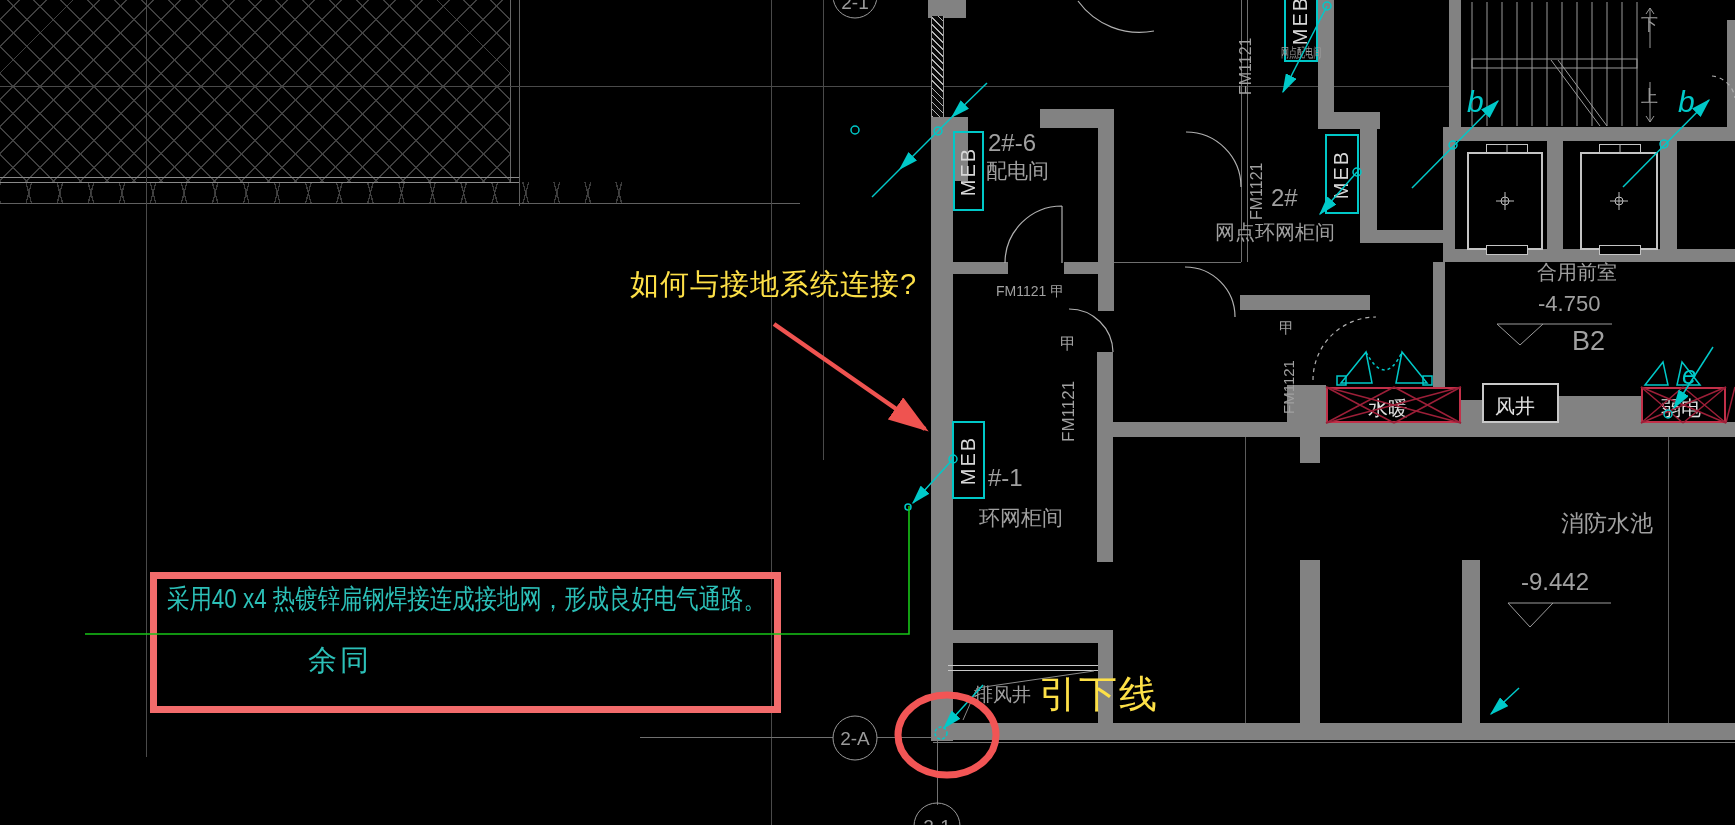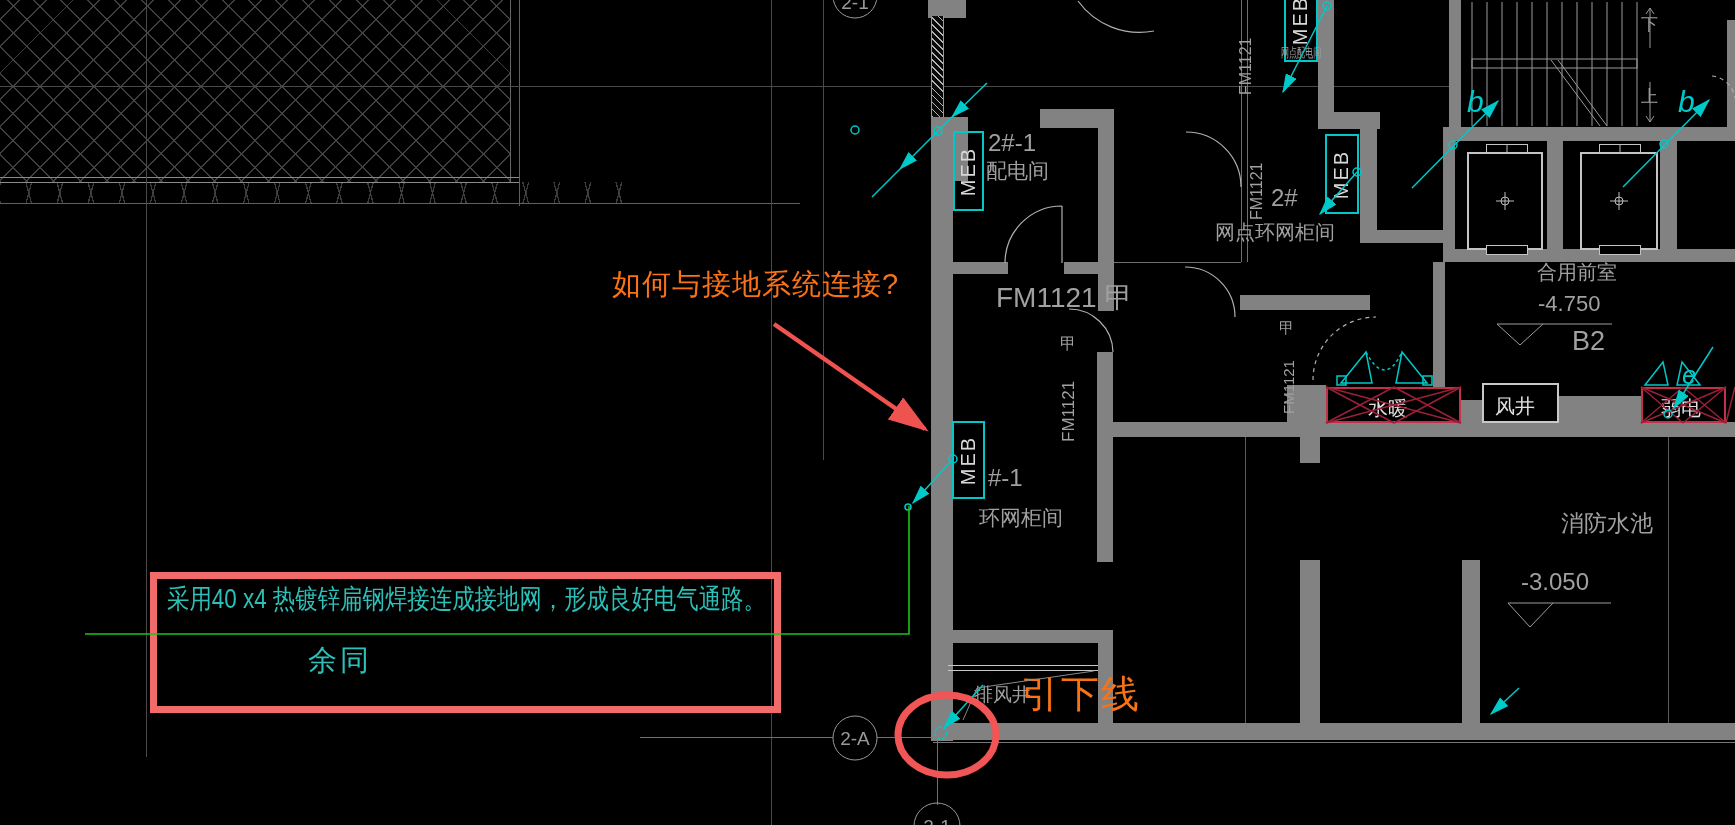--- a/index.html
+++ b/index.html
@@ -19,21 +19,21 @@
   .hatch-band{position:absolute;left:0;top:182px;width:645px;height:22px;
     background:
       repeating-linear-gradient(105deg, rgba(70,70,70,.85) 0 1.3px, transparent 1.3px 30px),
       repeating-linear-gradient(75deg, rgba(70,70,70,.85) 0 1.3px, transparent 1.3px 30px);}
   .hatch-strip{position:absolute;left:931px;top:16px;width:11px;height:101px;
     background:repeating-linear-gradient(45deg,#b5b5b5 0 1.2px, #0a0a0a 1.2px 5px);
     border-left:1px solid #999;border-right:1px solid #999;}
   
   .txt{position:absolute;color:#a0a0a0;white-space:nowrap;line-height:1;transform-origin:0 0;}
   .vt{transform:rotate(-90deg);transform-origin:0 0;}
-  .red{color:#f97316;}
+  .red{color:#fde047;margin-left:18px;}
   .teal{color:#2cc0b8;}
   
   .notebox{position:absolute;left:150px;top:572px;width:631px;height:141px;
     border:7px solid #f26b6b;box-sizing:border-box;}
   
   .meb{position:absolute;border:2px solid #00c8c8;box-sizing:border-box;
        display:flex;align-items:center;justify-content:center;}
   .meb span{transform:rotate(-90deg);color:#d8d8d8;font-size:20px;letter-spacing:2px;white-space:nowrap;}
   
   .shaft-red{position:absolute;border:2px solid #c23049;box-sizing:border-box;}
@@ -124,40 +124,40 @@
   <div class="meb" style="left:952px;top:421px;width:33px;height:78px">
       <span>MEB</span>
     </div>
   <div class="meb" style="left:1325px;top:134px;width:34px;height:80px">
       <span>MEB</span>
     </div>
   <div class="meb" style="left:1284px;top:-22px;width:34px;height:84px">
       <span>MEB</span>
     </div>
 
-  <div class="txt" style="left:988px;top:131px;font-size:24px">2#-1</div>
+  <div class="txt" style="left:988px;top:131px;font-size:24px">2#-6</div>
   <div class="txt" style="left:986px;top:160px;font-size:21px">配电间</div>
-  <div class="txt" style="left:996px;top:284px;font-size:28px">FM1121 甲</div>
+  <div class="txt" style="left:996px;top:284px;font-size:14px">FM1121 甲</div>
   <div class="txt vt" style="left:1060px;top:442px;font-size:17px">FM1121</div>
   <div class="txt" style="left:1060px;top:336px;font-size:16px">甲</div>
   <div class="txt" style="left:988px;top:466px;font-size:24px">#-1</div>
   <div class="txt" style="left:979px;top:507px;font-size:21px">环网柜间</div>
   <div class="txt" style="left:974px;top:685px;font-size:19px">排风井</div>
   <div class="txt" style="left:1271px;top:186px;font-size:24px">2#</div>
   <div class="txt" style="left:1215px;top:222px;font-size:20px">网点环网柜间</div>
   <div class="txt" style="left:1281px;top:46px;font-size:13px;transform:scaleX(.62)">网点配电间</div>
   <div class="txt vt" style="left:1238px;top:95px;font-size:16px">FM1121</div>
   <div class="txt vt" style="left:1249px;top:220px;font-size:16px">FM1121</div>
   <div class="txt vt" style="left:1281px;top:414px;font-size:15px">FM1121</div>
   <div class="txt" style="left:1279px;top:320px;font-size:15px">甲</div>
   <div class="txt" style="left:1537px;top:262px;font-size:20px">合用前室</div>
   <div class="txt" style="left:1538px;top:293px;font-size:22px">-4.750</div>
   <div class="txt" style="left:1572px;top:328px;font-size:27px">B2</div>
   <div class="txt" style="left:1561px;top:512px;font-size:23px">消防水池</div>
-  <div class="txt" style="left:1521px;top:570px;font-size:24px">-3.050</div>
+  <div class="txt" style="left:1521px;top:570px;font-size:24px">-9.442</div>
   <div class="txt" style="left:1641px;top:16px;font-size:17px">下</div>
   <div class="txt" style="left:1641px;top:88px;font-size:17px">上</div>
 
   <div class="txt red" style="left:612px;top:270px;font-size:29px;letter-spacing:1px">如何与接地系统连接?</div>
   <div class="txt red" style="left:1021px;top:675px;font-size:38px;letter-spacing:2px">引下线</div>
 
   <div class="notebox"></div>
   <div class="txt teal" style="left:167px;top:586px;font-size:27px;transform:scaleX(.83)">采用40 x4 热镀锌扁钢焊接连成接地网，形成良好电气通路。</div>
   <div class="txt teal" style="left:308px;top:646px;font-size:29px;letter-spacing:3px">余同</div>
 

